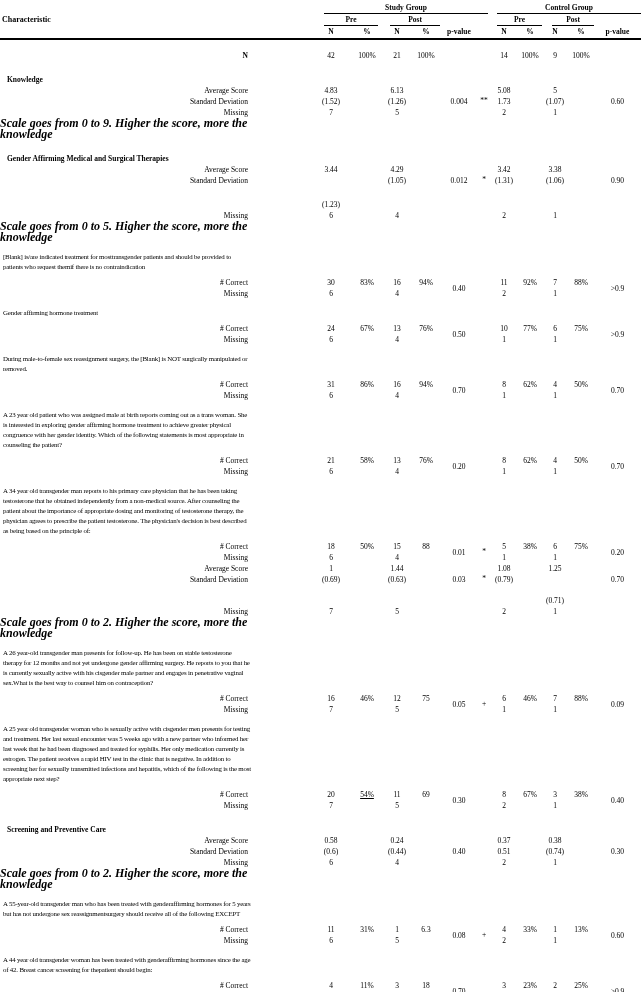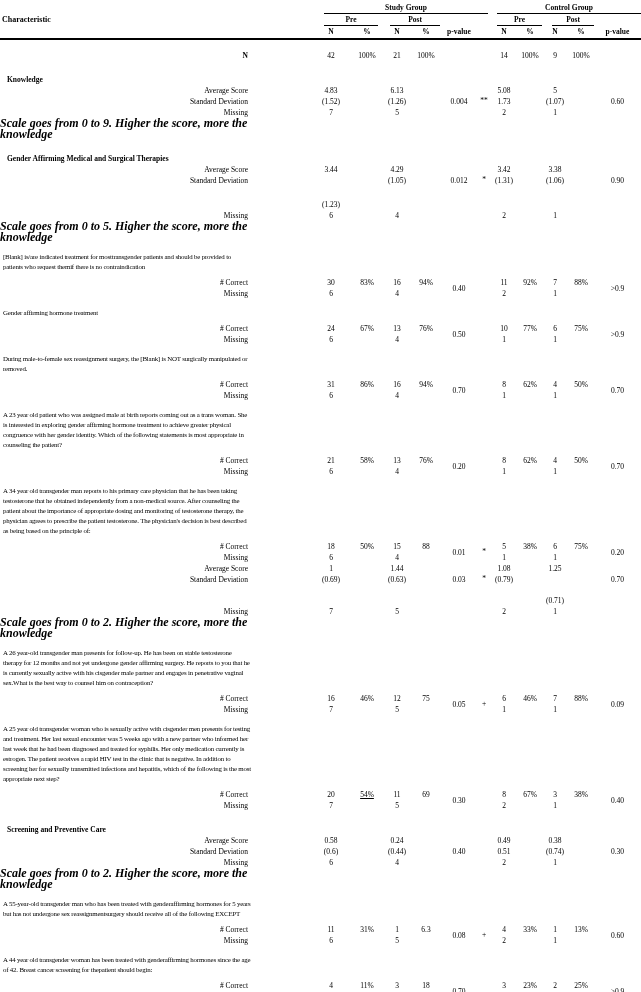--- a/index.html
+++ b/index.html
@@ -422,21 +422,21 @@
         <div class="c section">Screening and Preventive Care</div>
       </div>
       <div class="row stats-row">
         <div class="c lab">Average Score</div>
         <div class="c v" style="grid-column: 2;">0.58</div>
         <div class="c v" style="grid-column: 3;"></div>
         <div class="c v" style="grid-column: 4;">0.24</div>
         <div class="c v" style="grid-column: 5;"></div>
         <div class="c v" style="grid-column: 6;"></div>
         <div class="c v sig" style="grid-column: 7;"></div>
-        <div class="c v" style="grid-column: 8;">0.49</div>
+        <div class="c v" style="grid-column: 8;">0.37</div>
         <div class="c v" style="grid-column: 9;"></div>
         <div class="c v" style="grid-column: 10;">0.38</div>
         <div class="c v" style="grid-column: 11;"></div>
         <div class="c v" style="grid-column: 12;"></div>
       </div>
       <div class="row stats-row">
         <div class="c lab">Standard Deviation</div>
         <div class="c v" style="grid-column: 2;">(0.6)</div>
         <div class="c v" style="grid-column: 3;"></div>
         <div class="c v" style="grid-column: 4;">(0.44)</div>

